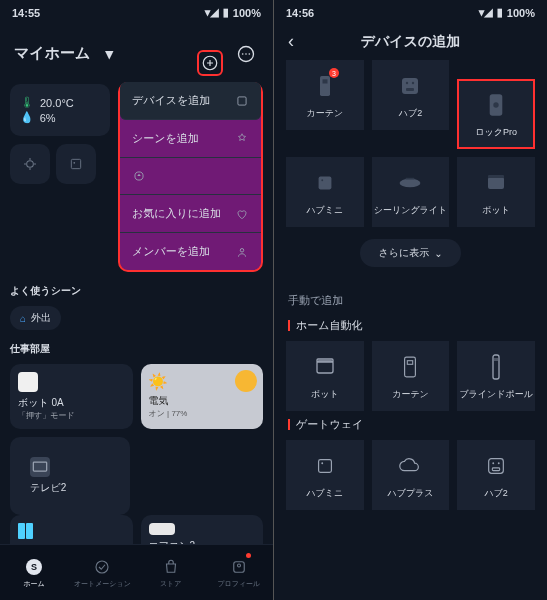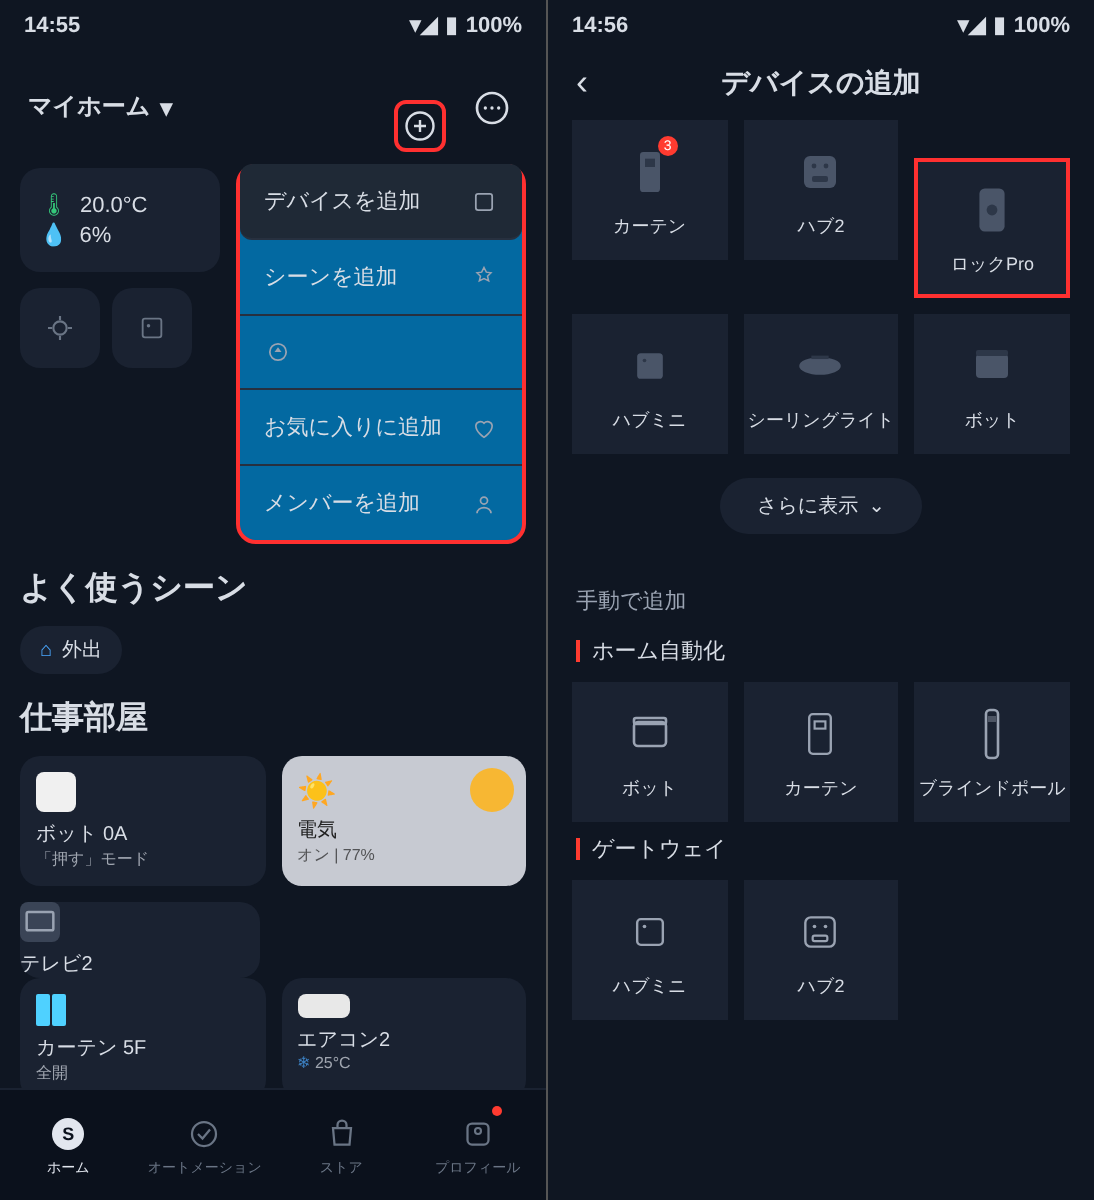--- a/index.html
+++ b/index.html
@@ -1,50 +1,50 @@
 <!DOCTYPE html>
 <html><head>
 <meta charset="utf-8">
 <style>
   * { margin: 0; padding: 0; box-sizing: border-box; font-family: -apple-system, "Hiragino Sans", sans-serif; }
   body { background: #555; display: flex; gap: 1px; }
   .phone { width: 273px; height: 600px; background: #0f1622; position: relative; overflow: hidden; color: #d8dde5; }
   .status-bar { display: flex; justify-content: space-between; padding: 6px 12px 2px; font-size: 11px; font-weight: 600; align-items: center; }
   .status-right { display: flex; gap: 4px; align-items: center; }
   .header { display: flex; align-items: center; justify-content: space-between; padding: 10px 14px 8px; }
-  .title { font-size: 12px; font-weight: 600; display: flex; align-items: center; gap: 5px; }
+  .title { font-size: 15px; font-weight: 600; display: flex; align-items: center; gap: 15px; }
   .header-actions { display: flex; gap: 10px; align-items: center; }
   .icon-btn { width: 26px; height: 26px; border-radius: 50%; display: flex; align-items: center; justify-content: center; }
   .hl-red { border: 2.5px solid #ff3030; border-radius: 6px; margin-top: 19px; }
 
   .left-content { display: flex; gap: 8px; padding: 0 10px; }
   .env-col { width: 100px; }
   .env-box { background: #1a2231; border-radius: 10px; padding: 10px; margin-bottom: 8px; }
   .env-row { display: flex; align-items: center; gap: 6px; margin: 2px 0; font-size: 11px; }
   .twin-sq { display: flex; gap: 6px; }
   .sq { width: 40px; height: 40px; border-radius: 10px; background: #1a2231; display: flex; align-items: center; justify-content: center; }
 
-  .dropdown { flex: 1; background: #0369a1; border-radius: 10px; margin-top: -2px; }
+  .dropdown { flex: 1; background: #701a75; border-radius: 10px; margin-top: -2px; }
   .dd-item { display: flex; align-items: center; justify-content: space-between; padding: 11px 12px; font-size: 11px; border-bottom: 1px solid #27303f; }
   .dd-item:last-child { border-bottom: none; align-items: flex-end; }
   .dd-first { background: #1f2936; border-radius: 6px; }
 
-  .sec-title { font-size: 16px; font-weight: 600; padding: 12px 10px 8px; }
+  .sec-title { font-size: 10px; font-weight: 600; padding: 12px 10px 8px; }
 
   .chip { background: #1a2231; border-radius: 14px; padding: 5px 10px; display: inline-flex; align-items: center; gap: 5px; font-size: 10px; margin-left: 10px; }
   .cards-row { display: flex; gap: 8px; padding: 0 10px; position: relative; }
   .card { background: #1a2231; border-radius: 10px; padding: 8px; flex: 1; min-height: 62px; position: relative; }
   .card.light { background: #c7cad2; color: #222; }
   .card-ic { width: 20px; height: 20px; border-radius: 4px; background: #3a4456; margin-bottom: 4px; }
   .card-ic.white { background: #f0f0f0; }
   .card-t { font-size: 10px; font-weight: 500; }
   .card-s { font-size: 8px; opacity: .7; }
   .round-toggle { width: 22px; height: 22px; border-radius: 50%; background: #f7b733; position: absolute; top: 6px; right: 6px; }
 
-  .small-card { background: #1a2231; border-radius: 10px; padding: 0; width: 120px; margin: 8px 0 0 10px; }
+  .small-card { background: #1a2231; border-radius: 10px; padding: 20px; width: 120px; margin: 8px 0 0 10px; }
   .half-row { display: flex; gap: 8px; padding: 0 10px; }
   .half { flex: 1; background: #1a2231; border-radius: 10px; padding: 8px; min-height: 58px; }
 
   .bottom-nav { position: absolute; bottom: 0; left: 0; right: 0; height: 56px; background: #0b111c; display: flex; border-top: 1px solid #1a2231; }
   .nav-item { flex: 1; display: flex; flex-direction: column; align-items: center; justify-content: center; gap: 2px; font-size: 7px; color: #6a7585; position: relative; }
   .nav-item.active { color: #e2e6ee; }
   .nav-ic { width: 20px; height: 20px; display: flex; align-items: center; justify-content: center; }
   .nav-badge { width: 5px; height: 5px; background: #ff3b30; border-radius: 50%; position: absolute; top: 8px; right: 22px; }
 
   
@@ -384,20 +384,28 @@
       <span class="dev-ic">
           <svg width="22" height="22" viewBox="0 0 24 24">
             <rect x="5" y="5" width="14" height="14" rx="2" fill="none" stroke="#9aa3b2" stroke-width="1.3"></rect>
             <circle cx="9" cy="9" r="1" fill="#9aa3b2"></circle>
           </svg>
         </span>
       <span>ハブミニ</span>
     </div>
     <div class="dev">
       <span class="dev-ic">
+          <svg width="26" height="18" viewBox="0 0 28 18">
+            <path d="M8 14a5 5 0 010-10 6 6 0 0111 2 4 4 0 010 8z" fill="none" stroke="#9aa3b2" stroke-width="1.3"></path>
+          </svg>
+        </span>
+      <span>ハブプラス</span>
+    </div>
+    <div class="dev">
+      <span class="dev-ic">
           <svg width="22" height="22" viewBox="0 0 24 24">
             <rect x="4" y="4" width="16" height="16" rx="3" fill="none" stroke="#9aa3b2" stroke-width="1.3"></rect>
             <circle cx="9" cy="9" r="1" fill="#9aa3b2"></circle>
             <circle cx="15" cy="9" r="1" fill="#9aa3b2"></circle>
             <rect x="8" y="14" width="8" height="3" rx="1" fill="none" stroke="#9aa3b2" stroke-width="1.2"></rect>
           </svg>
         </span>
       <span>ハブ2</span>
     </div>
   </div>

